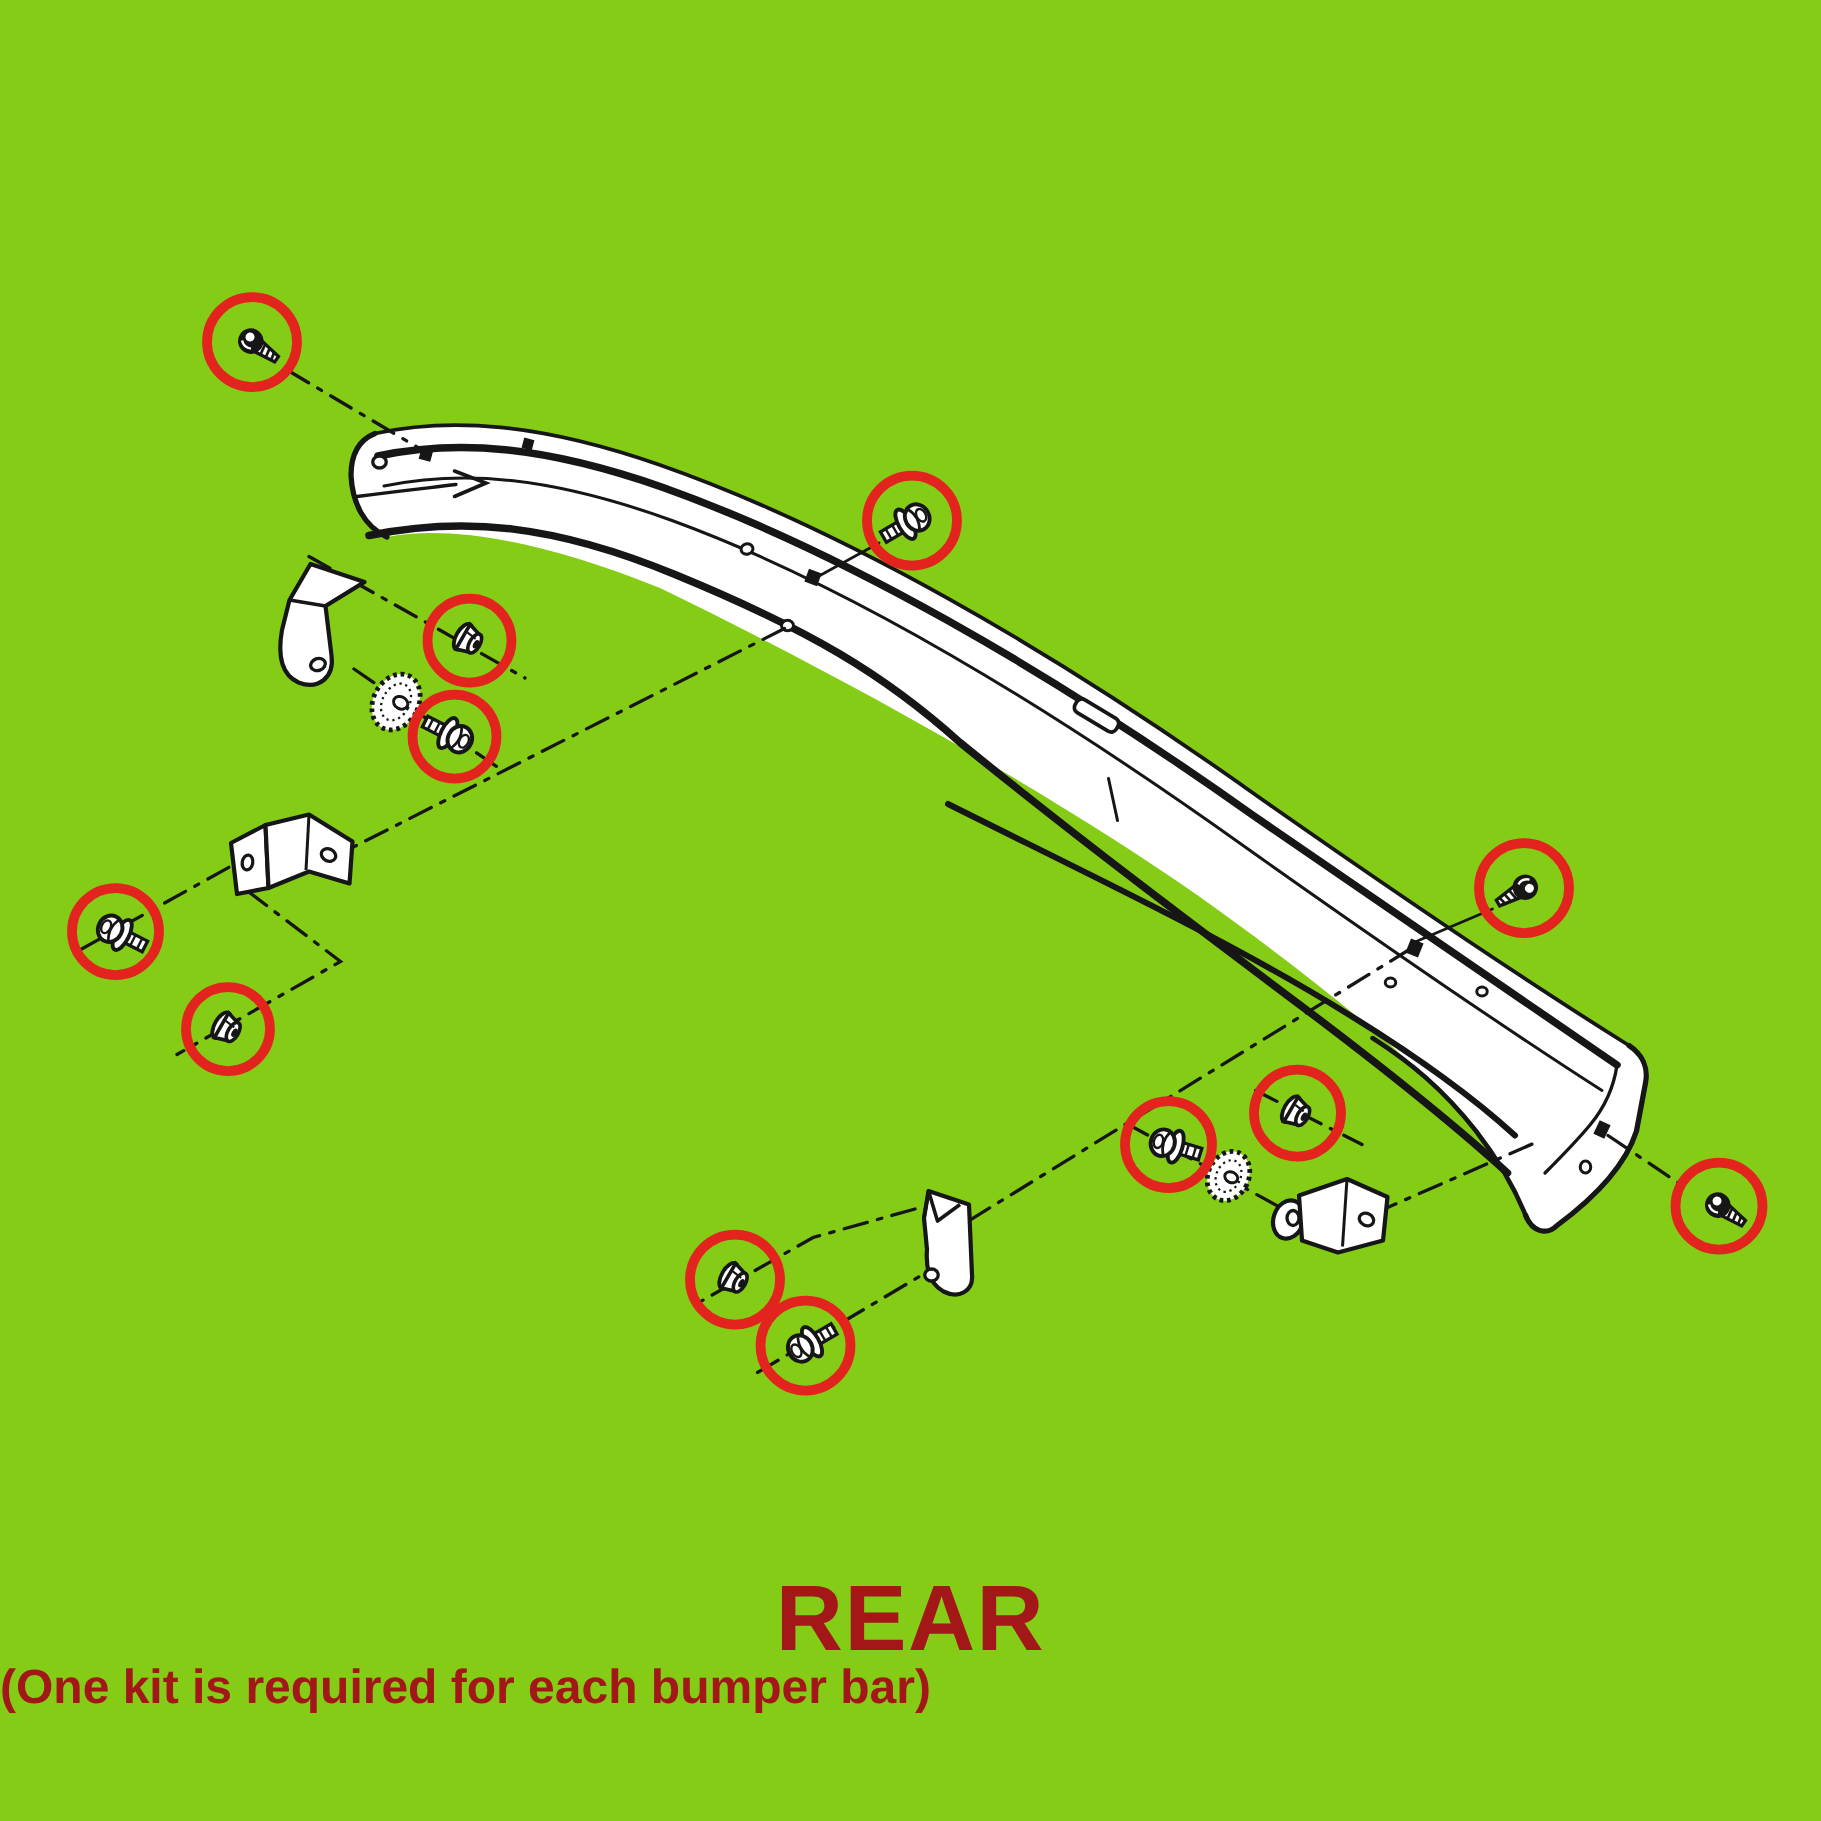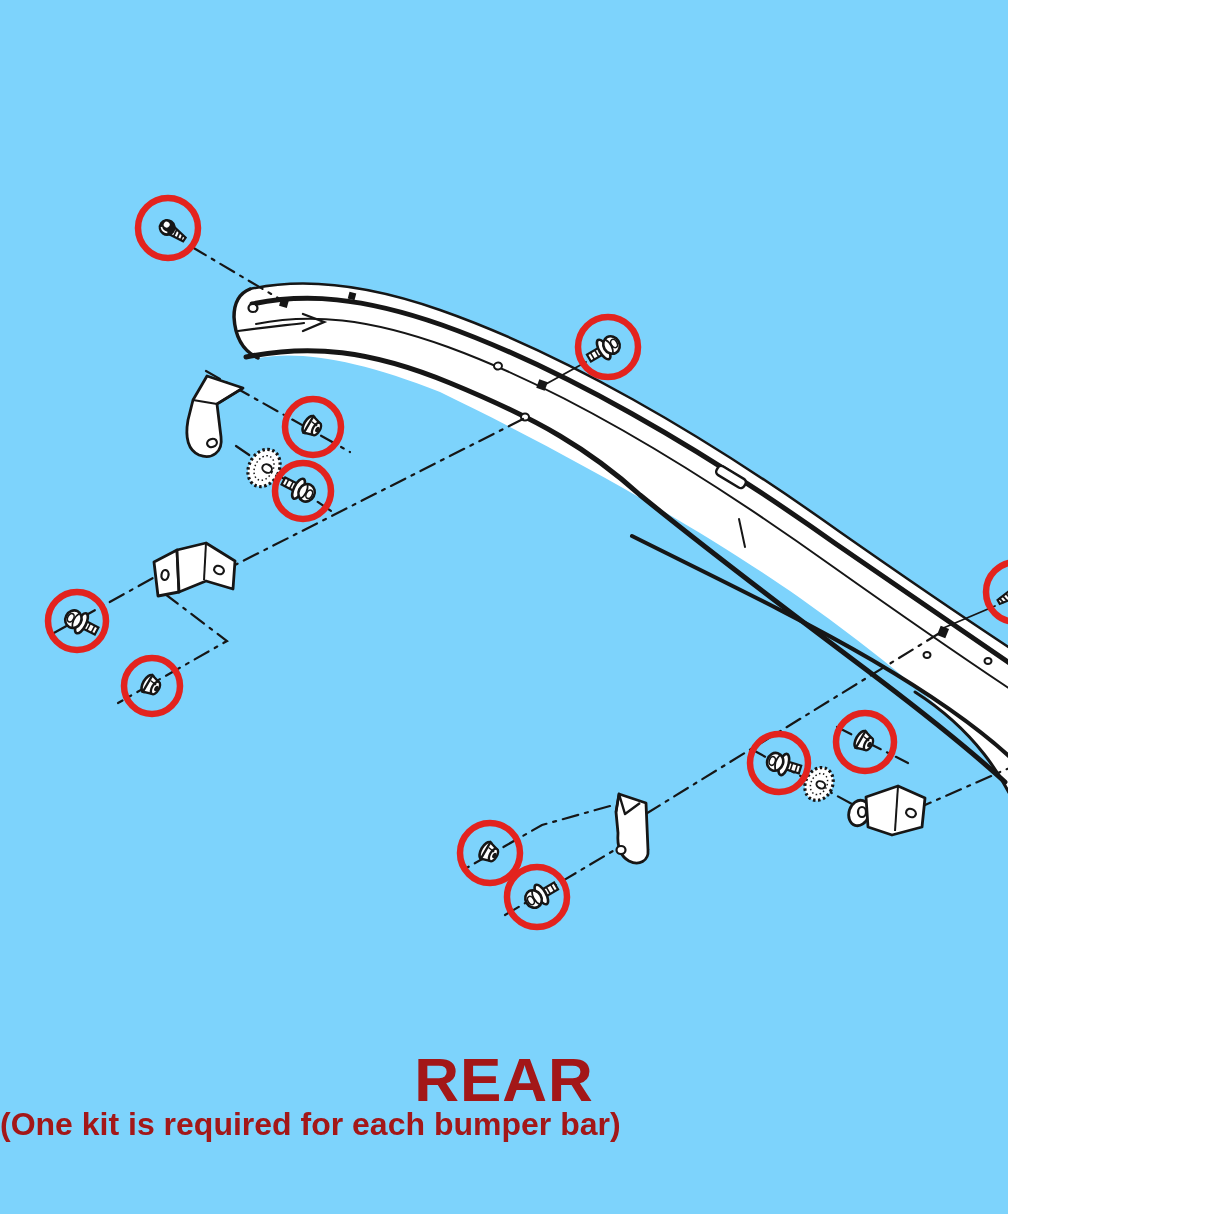--- a/index.html
+++ b/index.html
@@ -1,16 +1,16 @@
 <!DOCTYPE html>
 <html><head>
 <meta charset="utf-8">
 <style>
   html,body{margin:0;padding:0;background:#ffffff;}
-  .stage{position:relative;width:1008px;height:1214px;background:#7dd3fc;overflow:hidden;
+  .stage{position:relative;width:1214px;height:1214px;background:#84cc16;overflow:hidden;
          font-family:"Liberation Sans", sans-serif;text-decoration:underline;}
   svg{position:absolute;left:0;top:0;}
   .caption{position:absolute;left:0;right:0;top:0;height:100%;pointer-events:none;}
   .title{position:absolute;left:0;right:0;top:1044px;text-align:center;
          font-size:62px;font-weight:bold;letter-spacing:1px;}
   .subtitle{position:absolute;left:0;right:0;top:1106px;
          font-size:32px;font-weight:bold;}
 </style>
 </head>
 <body>

